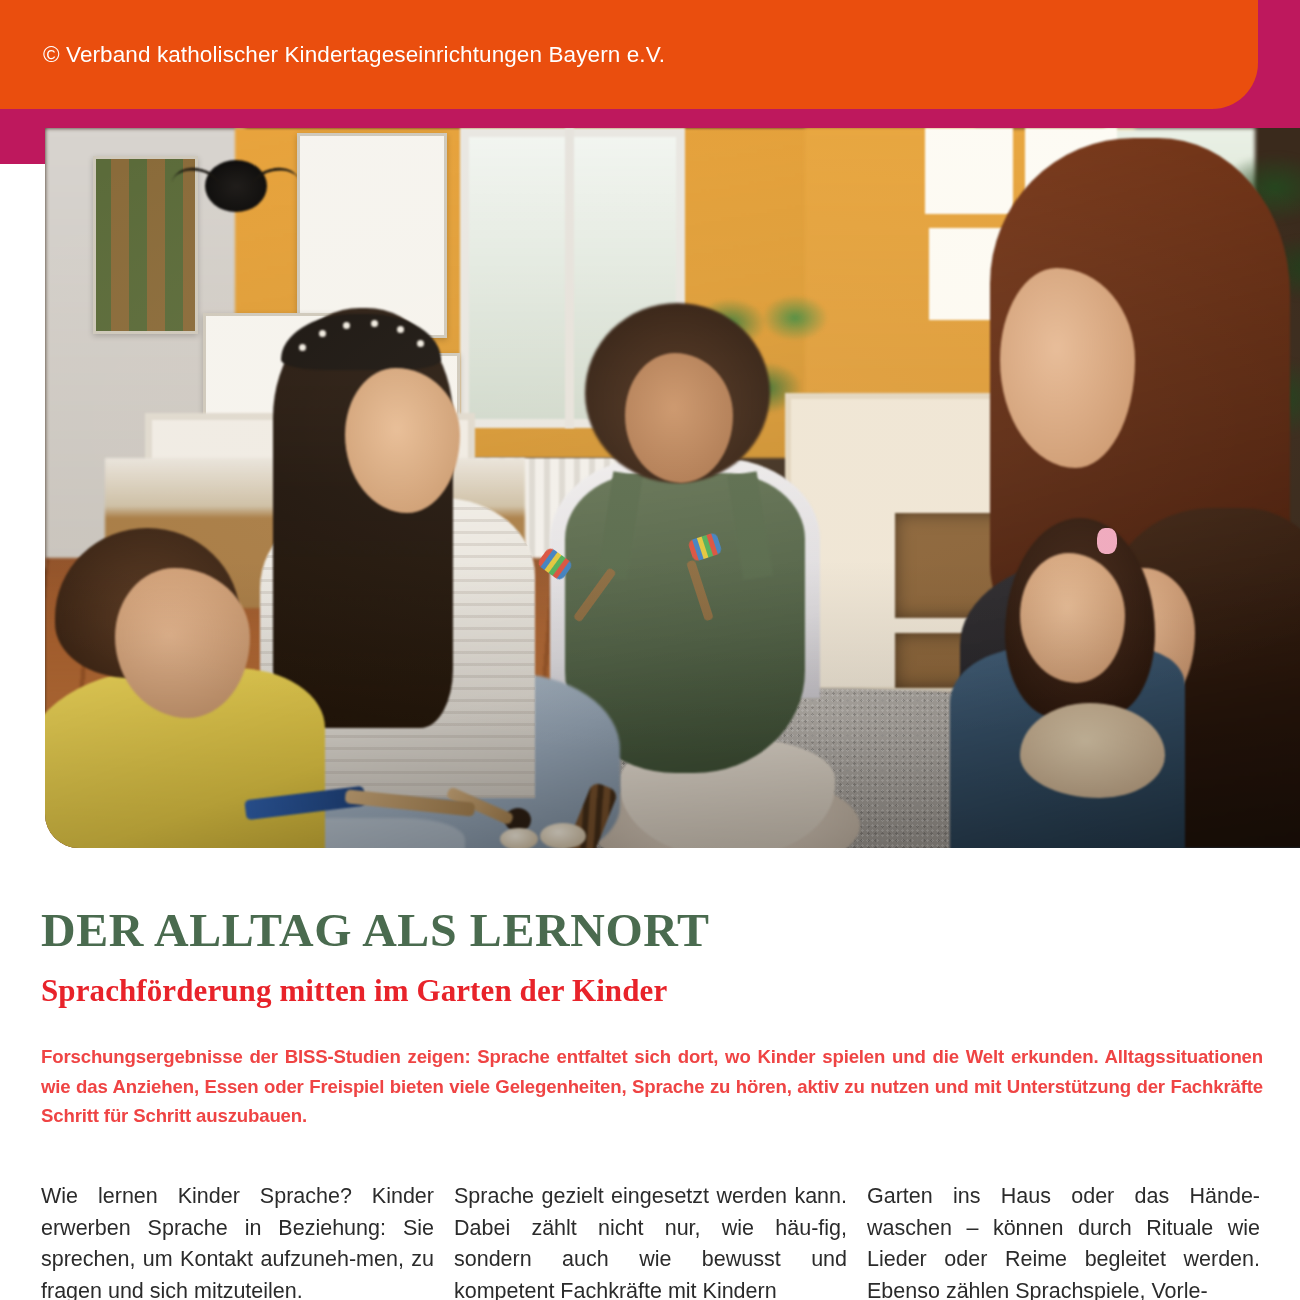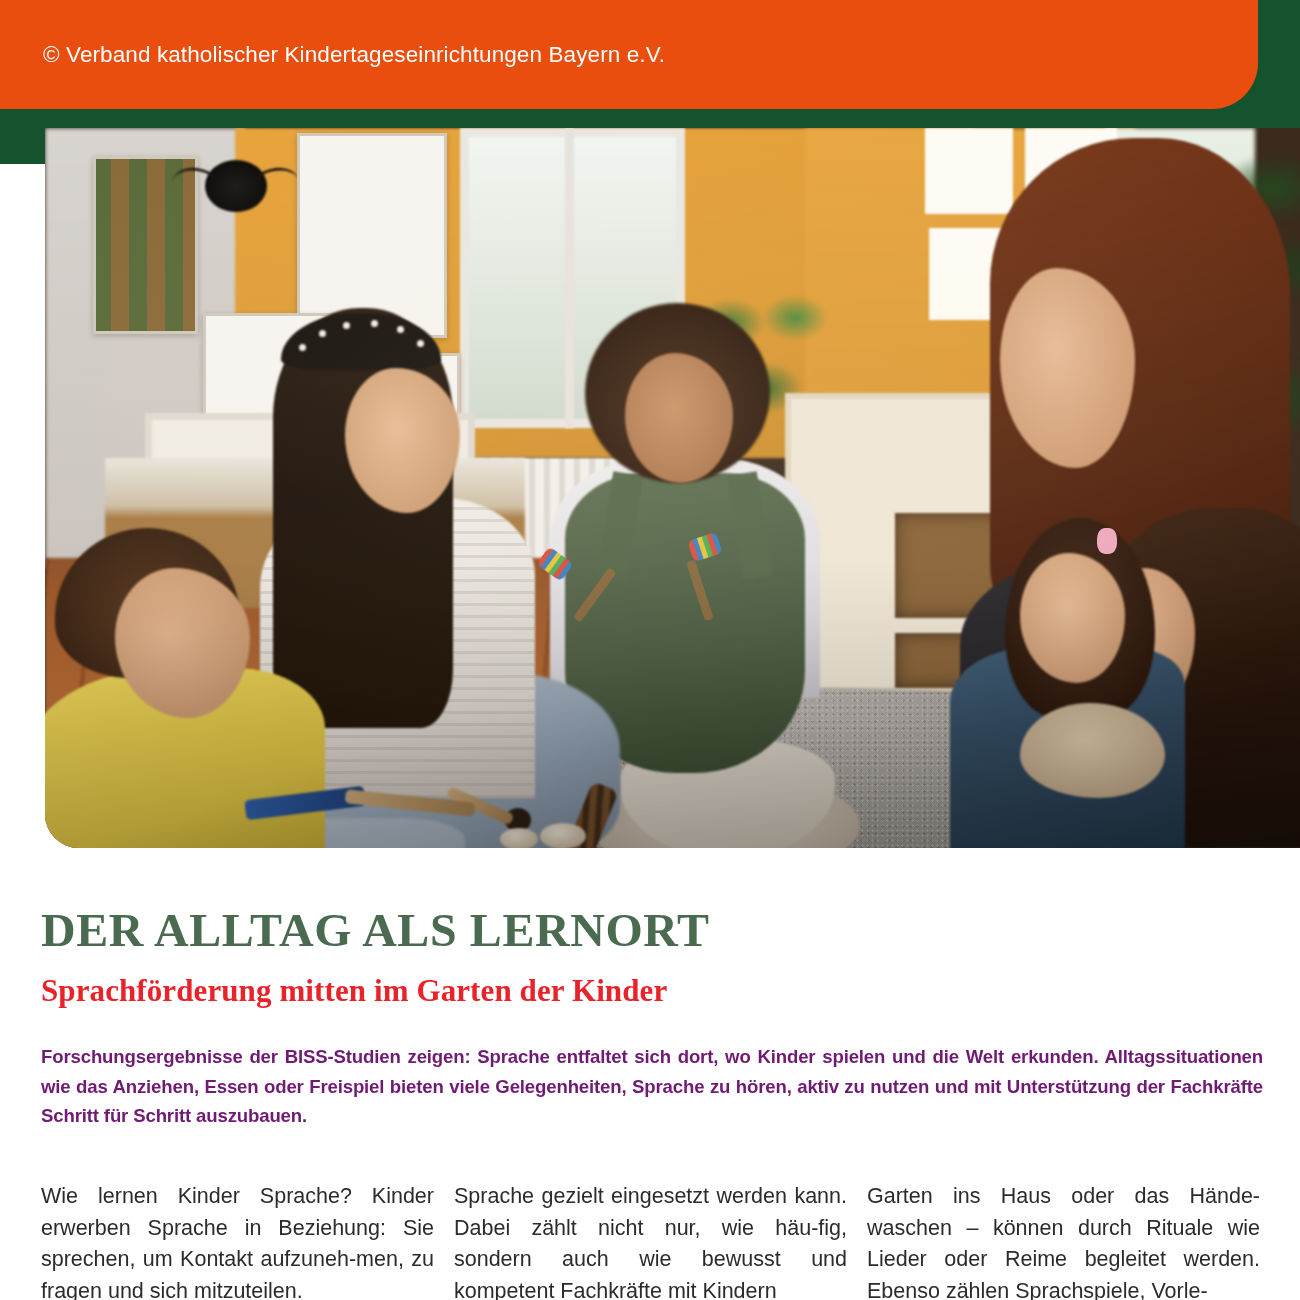--- a/index.html
+++ b/index.html
@@ -19,21 +19,21 @@
     background: #ffffff;
   }
 
   
   .header-band {
     position: absolute;
     left: 0;
     top: 0;
     width: 1300px;
     height: 164px;
-    background: #14532d;
+    background: #be185d;
   }
   .header-plate {
     position: absolute;
     left: 0;
     top: 0;
     width: 1258px;
     height: 109px;
     background: #ea4e0e;
     border-bottom-right-radius: 46px;
   }
@@ -453,21 +453,21 @@
   }
   .lead {
     position: absolute;
     left: 41px;
     top: 1042px;
     width: 1222px;
     font-family: "Liberation Sans", sans-serif;
     font-weight: 700;
     font-size: 18.6px;
     line-height: 29.5px;
-    color: #701a75;
+    color: #ef4444;
     text-align: justify;
     letter-spacing: -0.15px;
   }
   .columns {
     position: absolute;
     left: 41px;
     top: 1181px;
     width: 1219px;
     height: 120px;
     display: grid;

